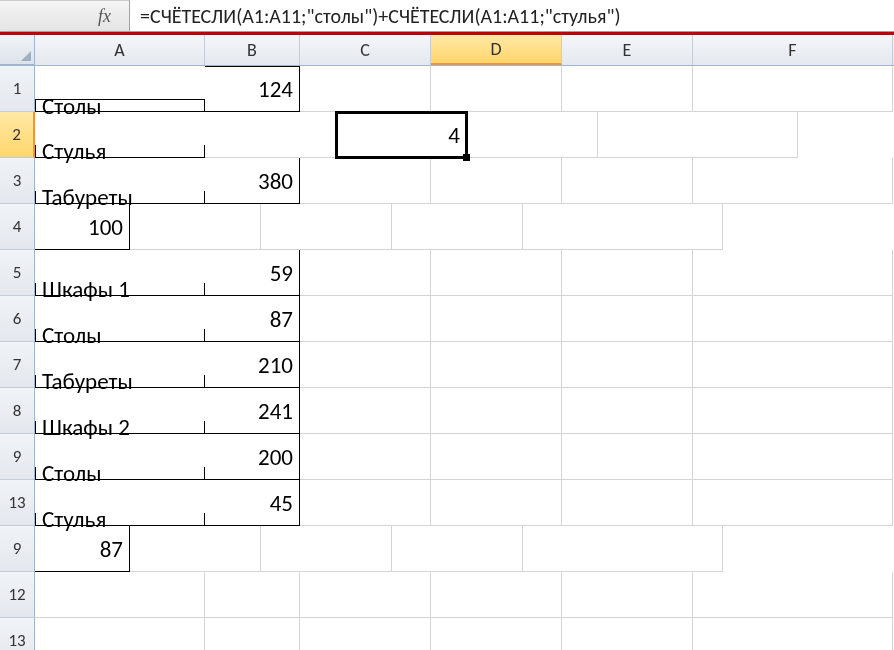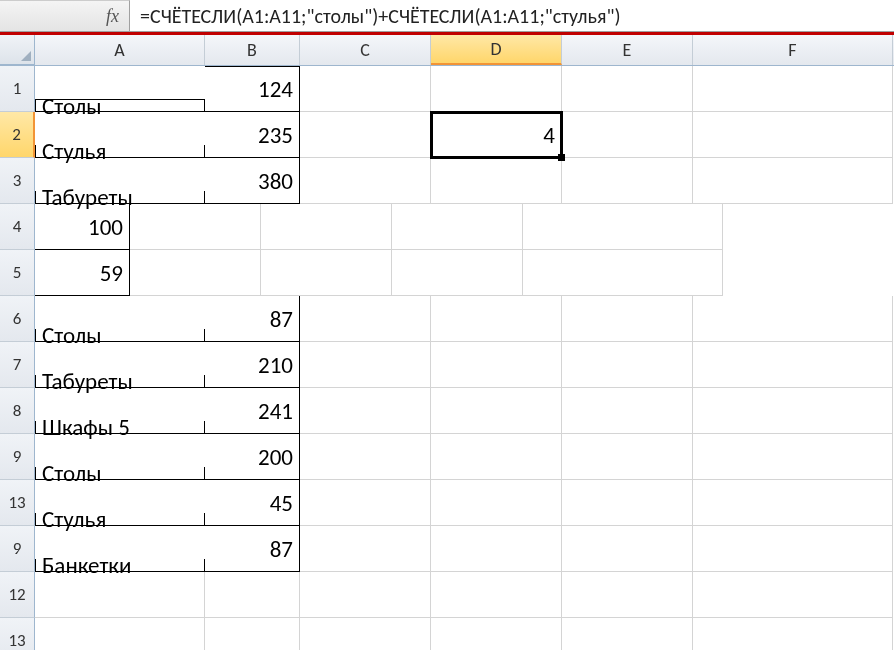--- a/index.html
+++ b/index.html
@@ -21,21 +21,21 @@
       height: 32px;
       border-bottom: 1px solid #a0a0a0;
       background: linear-gradient(to bottom, #f8f8f8, #e8e8e8);
     }
     .fx-box {
       width: 130px;
       height: 100%;
       display: flex;
       align-items: center;
       justify-content: flex-end;
-      padding-right: 10px;
+      padding-right: 18px;
       border-right: 1px solid #a0a0a0;
       background: linear-gradient(to bottom, #f4f4f4, #e4e4e4);
       border-top: 1px solid #ccc;
       border-bottom-left-radius: 3px;
     }
     .fx-label {
       font-style: italic;
       font-size: 18px;
       color: #555;
       font-family: 'Times New Roman', serif;
@@ -201,21 +201,20 @@
         <div class="cell text w-a data-a" style="border-top: 1.5px solid rgb(0, 0, 0);">Столы</div>
         <div class="cell num w-b data-b" style="border-top: 1.5px solid rgb(0, 0, 0);">124</div>
         <div class="cell num w-c"></div>
         <div class="cell num w-d"></div>
         <div class="cell num w-e"></div>
         <div class="cell num w-f"></div>
       </div>
       <div class="row">
         <div class="row-header active">2</div>
         <div class="cell text w-a data-a">Стулья</div>
-        <div class="cell num w-b data-b">235</div>
         <div class="cell num w-c"></div>
         <div class="cell num w-d selected">4<div class="fill-handle"></div></div>
         <div class="cell num w-e"></div>
         <div class="cell num w-f"></div>
       </div>
       <div class="row">
         <div class="row-header">3</div>
         <div class="cell text w-a data-a">Табуреты</div>
         <div class="cell num w-b data-b">380</div>
         <div class="cell num w-c"></div>
@@ -226,20 +225,21 @@
       <div class="row">
         <div class="row-header">4</div>
         <div class="cell num w-b data-b">100</div>
         <div class="cell num w-c"></div>
         <div class="cell num w-d"></div>
         <div class="cell num w-e"></div>
         <div class="cell num w-f"></div>
       </div>
       <div class="row">
         <div class="row-header">5</div>
+        <div class="cell text w-a data-a">Шкафы 1</div>
         <div class="cell num w-b data-b">59</div>
         <div class="cell num w-c"></div>
         <div class="cell num w-d"></div>
         <div class="cell num w-e"></div>
         <div class="cell num w-f"></div>
       </div>
       <div class="row">
         <div class="row-header">6</div>
         <div class="cell text w-a data-a">Столы</div>
         <div class="cell num w-b data-b">87</div>
@@ -252,21 +252,21 @@
         <div class="row-header">7</div>
         <div class="cell text w-a data-a">Табуреты</div>
         <div class="cell num w-b data-b">210</div>
         <div class="cell num w-c"></div>
         <div class="cell num w-d"></div>
         <div class="cell num w-e"></div>
         <div class="cell num w-f"></div>
       </div>
       <div class="row">
         <div class="row-header">8</div>
-        <div class="cell text w-a data-a">Шкафы 5</div>
+        <div class="cell text w-a data-a">Шкафы 2</div>
         <div class="cell num w-b data-b">241</div>
         <div class="cell num w-c"></div>
         <div class="cell num w-d"></div>
         <div class="cell num w-e"></div>
         <div class="cell num w-f"></div>
       </div>
       <div class="row">
         <div class="row-header">9</div>
         <div class="cell text w-a data-a">Столы</div>
         <div class="cell num w-b data-b">200</div>
@@ -279,21 +279,20 @@
         <div class="row-header">13</div>
         <div class="cell text w-a data-a">Стулья</div>
         <div class="cell num w-b data-b">45</div>
         <div class="cell num w-c"></div>
         <div class="cell num w-d"></div>
         <div class="cell num w-e"></div>
         <div class="cell num w-f"></div>
       </div>
       <div class="row">
         <div class="row-header">9</div>
-        <div class="cell text w-a data-a">Банкетки</div>
         <div class="cell num w-b data-b">87</div>
         <div class="cell num w-c"></div>
         <div class="cell num w-d"></div>
         <div class="cell num w-e"></div>
         <div class="cell num w-f"></div>
       </div>
       <div class="row">
         <div class="row-header">12</div>
         <div class="cell w-a"></div>
         <div class="cell w-b"></div>

